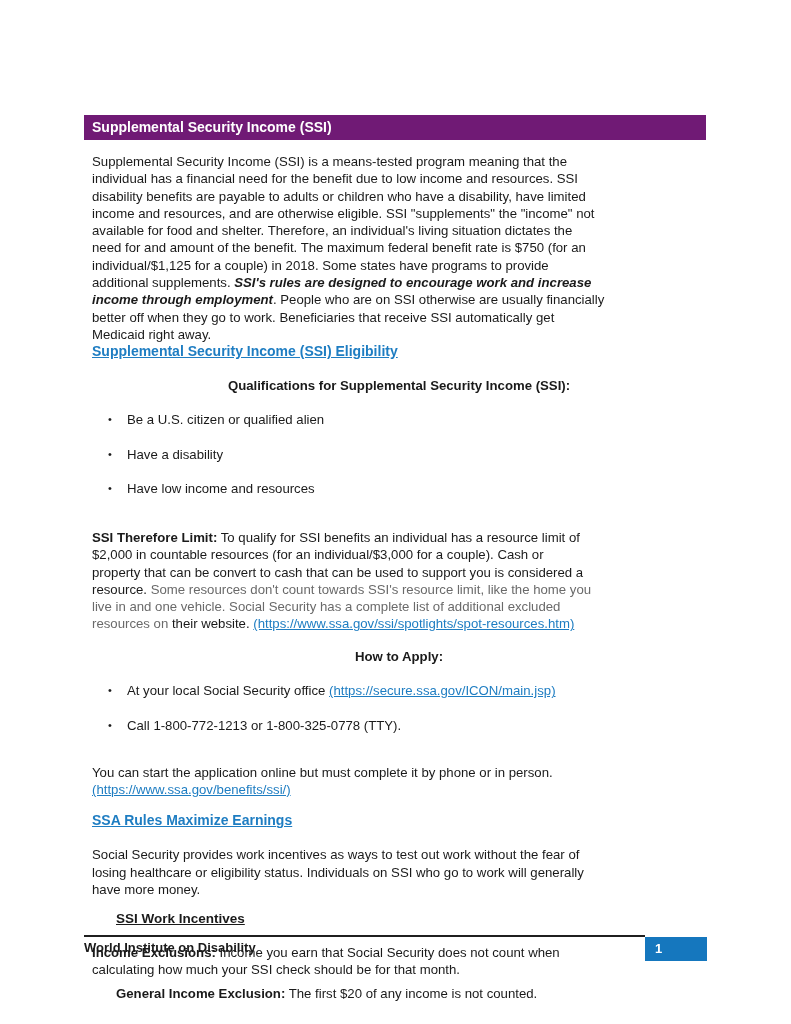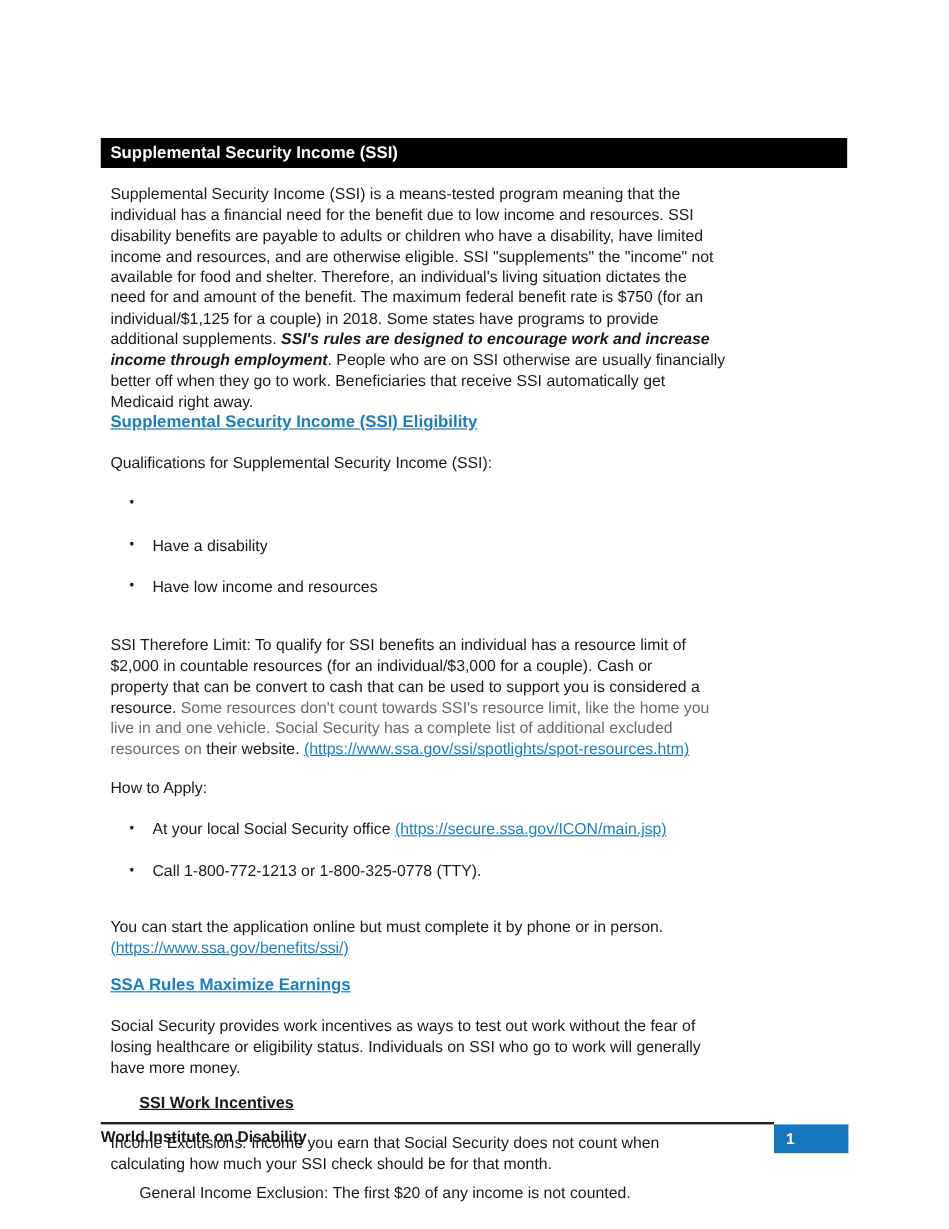--- a/index.html
+++ b/index.html
@@ -10,35 +10,35 @@
     font-family:"Liberation Sans", sans-serif;
     color:#1a1a1a;
     overflow:hidden;
   }
   .content {
     position:absolute;
     left:84px; top:115px;
     width:622px;
   }
   .title-bar {
-    background:#000000;
+    background:#701a75;
     color:#ffffff;
     font-weight:bold;
     font-size:14px;
     line-height:16px;
     padding:4px 8px 5px 8px;
     margin:0 0 13px 0;
   }
   .txt {
     margin-left:8px;
     font-size:13.2px;
     line-height:17.3px;
     white-space:pre-line;
   }
-  .b { font-weight:normal; }
+  .b { font-weight:bold;text-align:center; }
   .bi { font-weight:bold; font-style:italic; }
   .gray { color:#6A6A6A; }
   a.lnk, .link-heading {
     color:#1E7DC2;
     text-decoration:underline;
     cursor:pointer;
   }
   .link-heading { font-weight:bold; font-size:14px; }
   .black-heading {
     font-weight:bold; font-size:13.5px;
@@ -118,21 +118,21 @@
 additional supplements. </span><span class="bi">SSI's rules are designed to encourage work and increase
 income through employment</span><span>. People who are on SSI otherwise are usually financially
 better off when they go to work. Beneficiaries that receive SSI automatically get
 Medicaid right away.</span></p>
 
     <p class="txt h-elig"><span class="link-heading">Supplemental Security Income (SSI) Eligibility</span></p>
 
     <div class="blk-qual">
       <p class="txt b">Qualifications for Supplemental Security Income (SSI):</p>
       <ul class="bullets txt">
-        <li><span class="dot">•</span></li>
+        <li><span class="dot">•</span><span>Be a U.S. citizen or qualified alien</span></li>
         <li><span class="dot">•</span><span>Have a disability</span></li>
         <li><span class="dot">•</span><span>Have low income and resources</span></li>
       </ul>
     </div>
 
     <p class="txt p-resource"><span class="b">SSI Therefore Limit:</span><span> To qualify for SSI benefits an individual has a resource limit of
 $2,000 in countable resources (for an individual/$3,000 for a couple). Cash or
 property that can be convert to cash that can be used to support you is considered a
 resource.</span><span class="gray"> Some resources don't count towards SSI's resource limit, like the home you
 live in and one vehicle. Social Security has a complete list of additional excluded

